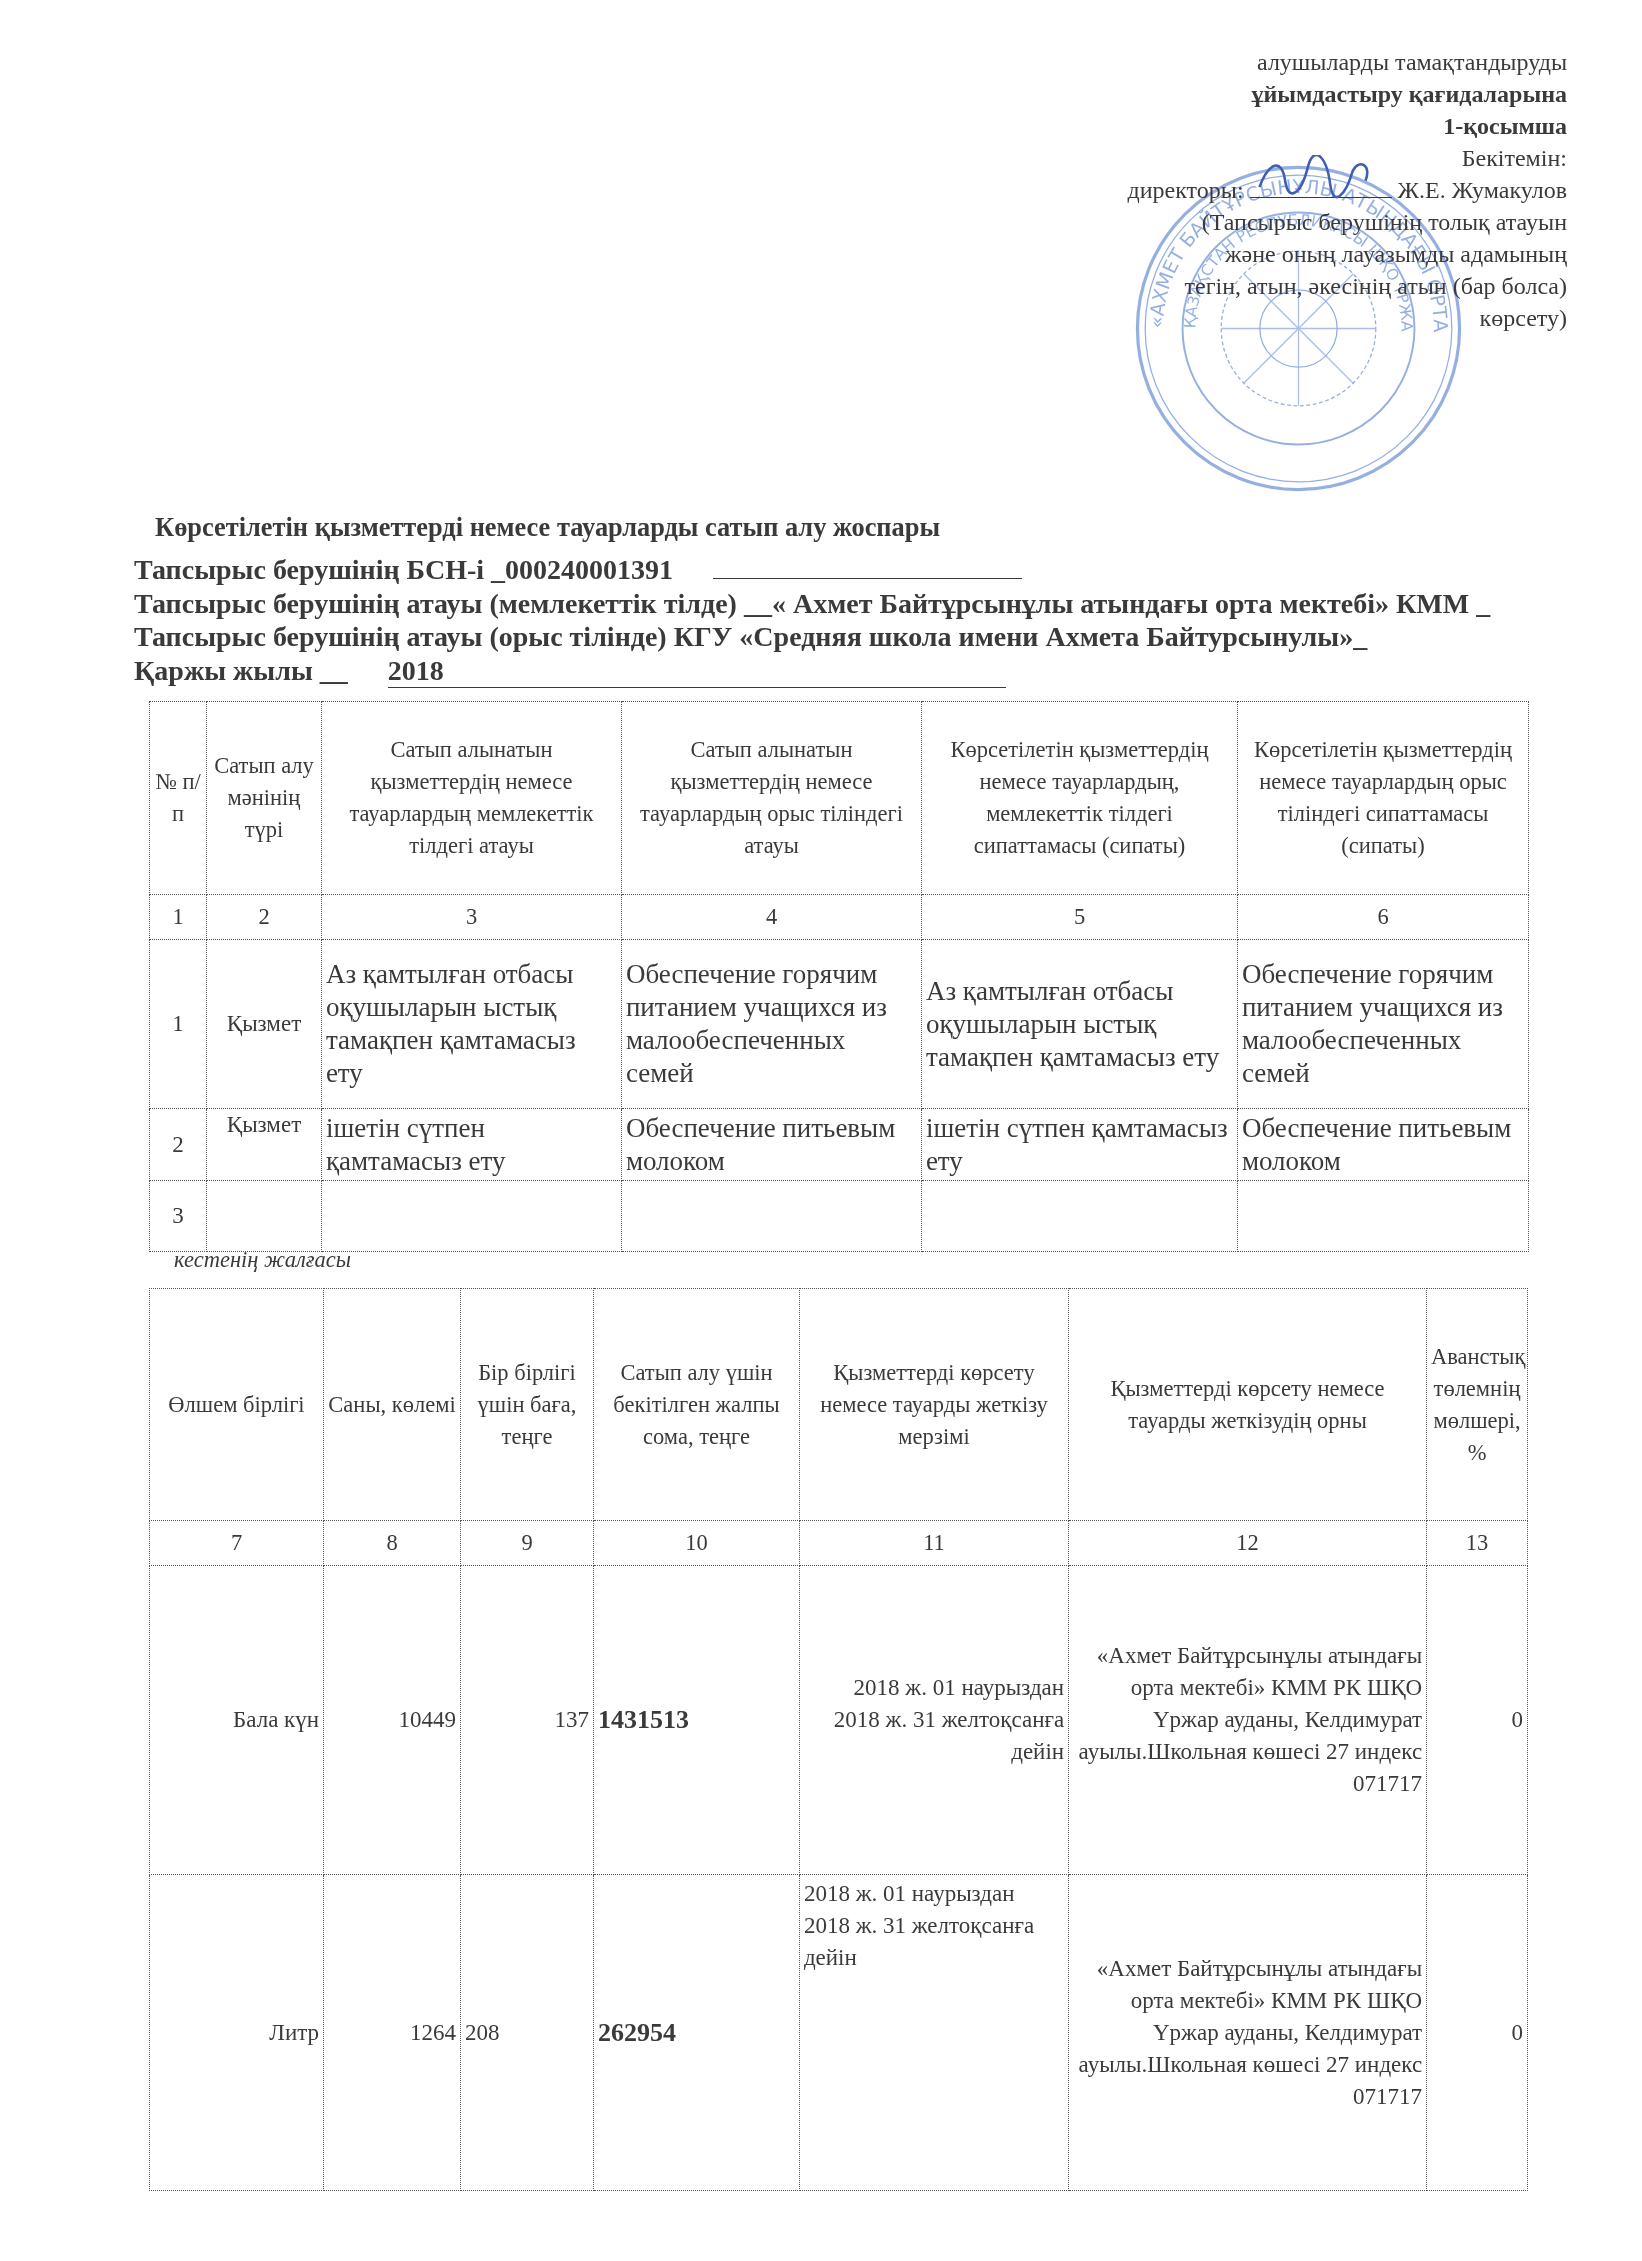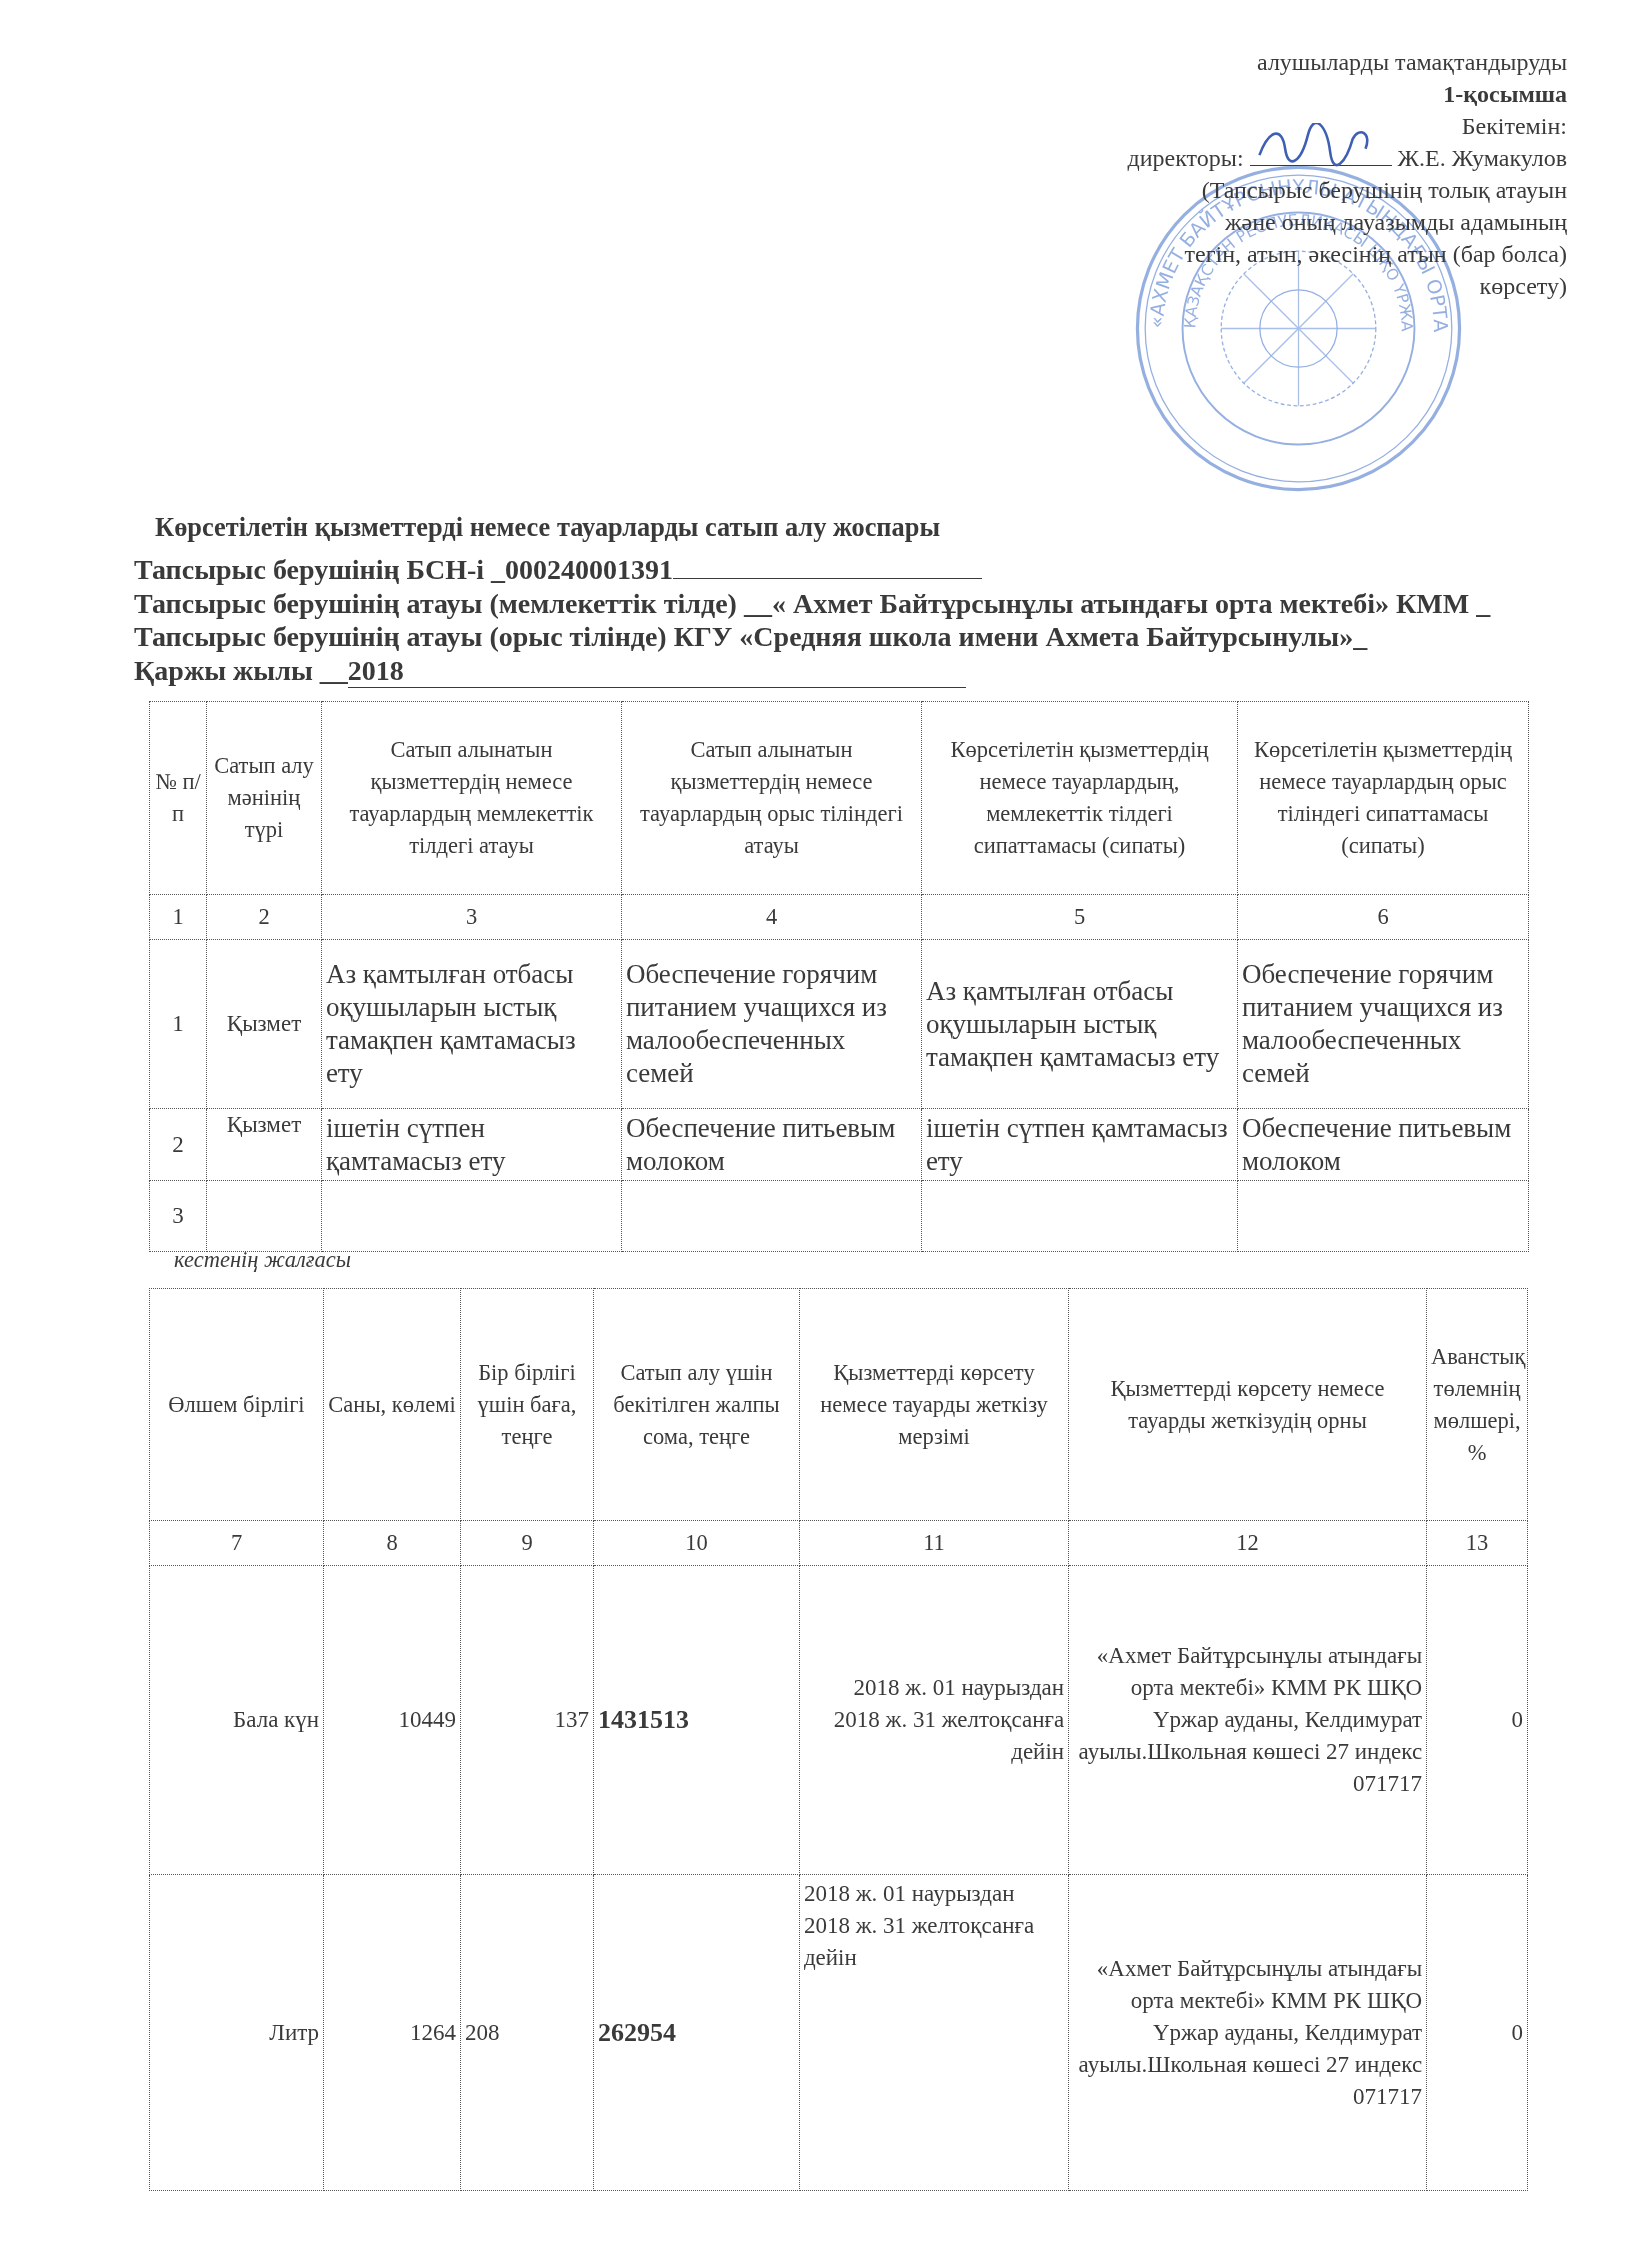--- a/index.html
+++ b/index.html
@@ -16,21 +16,21 @@
   .approval .bold { font-weight: bold; }
   .sig-line { display: inline-block; width: 142px; border-bottom: 1.3px solid #3a3a3a; height: 23px; vertical-align: baseline; position: relative; }
   .sig-line svg { position: absolute; left: 6.4px; top: -19.3px; }
 
   
   .stamp { left: 1131px; top: 161px; width: 335px; height: 335px; opacity: 0.55; }
 
   
   .title { left: 155px; top: 512px; font-size: 26.4px; font-weight: bold; white-space: nowrap; }
   .info { left: 134px; font-size: 28px; white-space: nowrap; font-weight: bold; }
-  .info .u { display: inline-block; border-bottom: 1.9px solid #3a3a3a; }
+  .info .u { display: inline-block; border-bottom: 1.9px solid #3a3a3a; margin-left: 40px; }
 
   
   table { border-collapse: collapse; position: absolute; table-layout: fixed; }
   td, th { border: 1.3px dotted #555; padding: 2.6px 3.9px; vertical-align: middle; font-weight: normal; }
   .t1 { left: 149px; top: 701px; width: 1377px; }
   .t1 th { font-size: 22.5px; line-height: 32px; text-align: center; }
   .t1 .num td { font-size: 22.5px; text-align: center; height: 39px; }
   .t1 .big { font-size: 27px; line-height: 33px; text-align: left; }
   .t1 .ctr { text-align: center; font-size: 23px; }
 
@@ -63,20 +63,21 @@
       <path id="stampArc" d="M 50 260 A 210 210 0 1 1 470 260"></path>
       <path id="stampArc2" d="M 100 260 A 160 160 0 1 1 420 260"></path>
     </defs>
     <text font-family="DejaVu Sans, sans-serif" font-size="30" fill="#3f6fc9"><textPath href="#stampArc">«АХМЕТ БАЙТҰРСЫНҰЛЫ АТЫНДАҒЫ ОРТА МЕКТЕБІ» КОММУНАЛДЫҚ</textPath></text>
     <text font-family="DejaVu Sans, sans-serif" font-size="24" fill="#3f6fc9"><textPath href="#stampArc2">ҚАЗАҚСТАН РЕСПУБЛИКАСЫ ШҚО ҮРЖАР АУДАНЫ БСН</textPath></text>
   </svg>
 </div>
 
 <div class="abs approval">
   <span class="line">алушыларды тамақтандыруды</span>
+  <span class="line bold">ұйымдастыру қағидаларына</span>
   <span class="line bold">1-қосымша</span>
   <span class="line">Бекітемін:</span>
   <span class="line">
     <span>директоры:</span>
     <span class="sig-line">
       <svg width="129" height="45" viewBox="0 0 200 70">
         <path d="M5 50 C20 10, 40 5, 45 40 S70 60, 80 20 S110 5, 115 45 S140 60, 150 25 C160 5, 180 15, 170 40" fill="none" stroke="#3f5fb5" stroke-width="4"></path>
       </svg>
     </span>
     <span>Ж.Е. Жумакулов</span>

